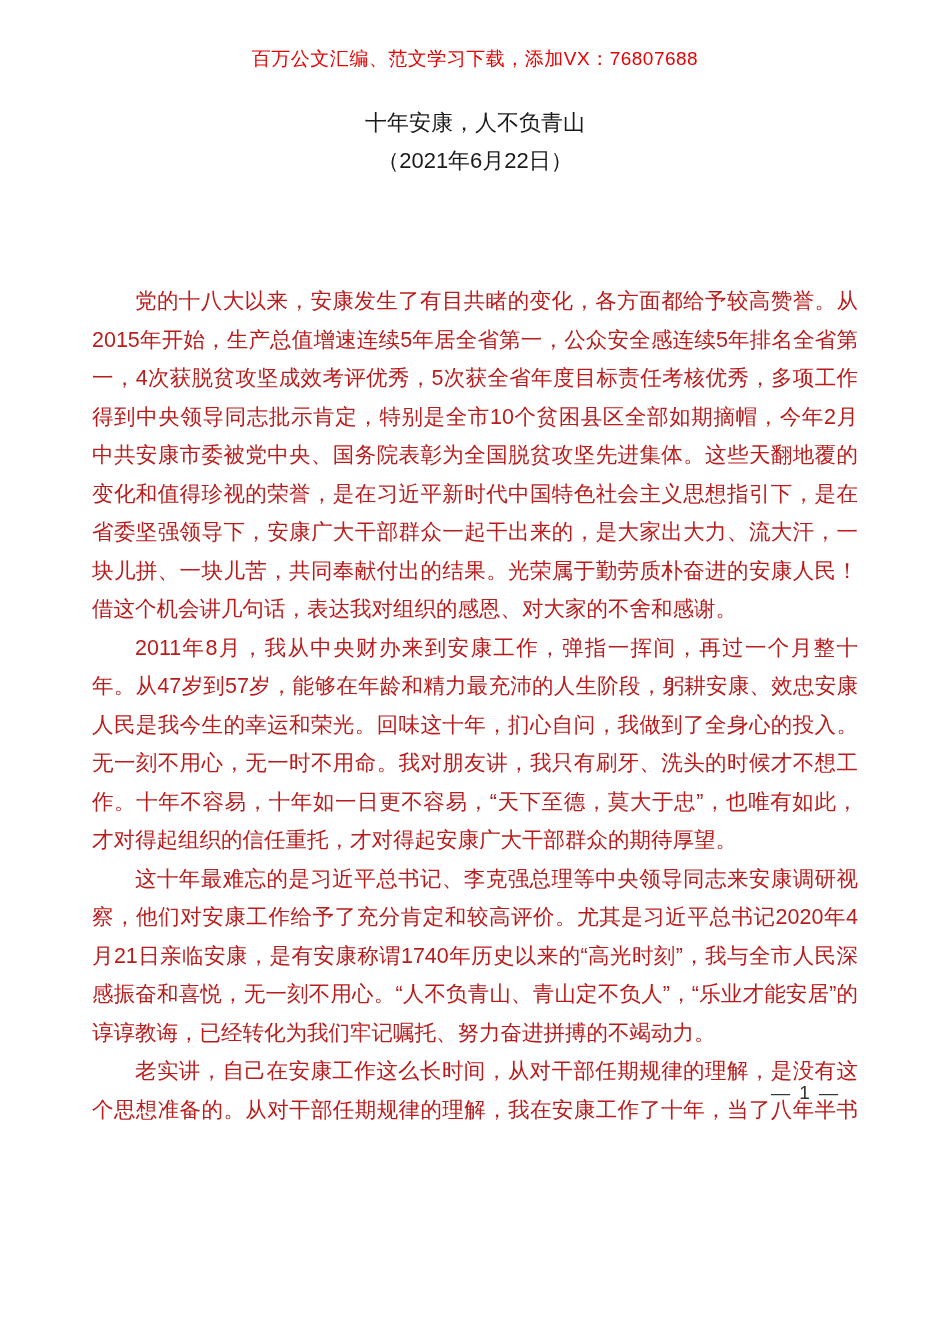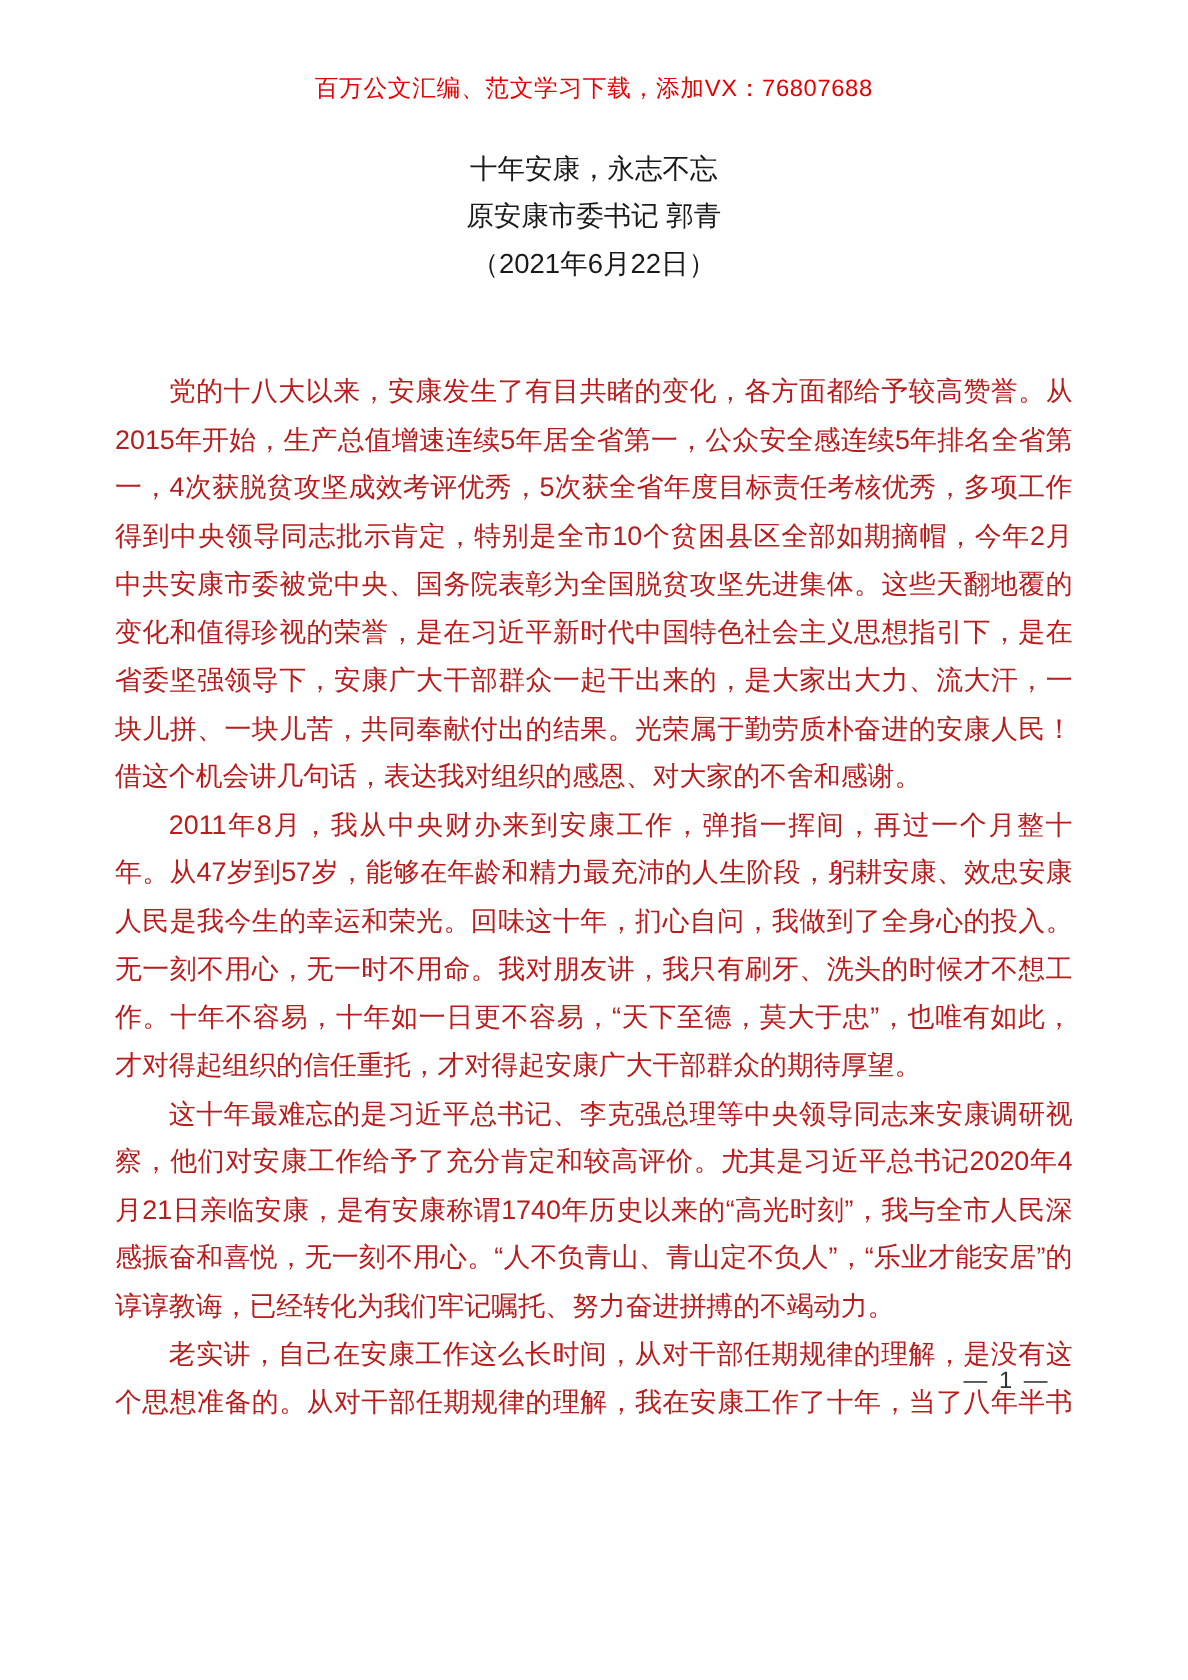--- a/index.html
+++ b/index.html
@@ -4,21 +4,21 @@
 <style>
   * { margin: 0; padding: 0; box-sizing: border-box; }
   html, body {
     background: #ffffff;
     font-family: "Liberation Sans", "DejaVu Sans", sans-serif;
   }
   .page {
     position: relative;
     width: 950px;
     height: 1120px;
-    margin: 16px auto;
+    margin: 4px auto;
     background: #ffffff;
     color: #1a1a1a;
     overflow: hidden;
   }
   .notice {
     position: absolute;
     top: 42px;
     left: 0;
     width: 100%;
     text-align: center;
@@ -61,22 +61,21 @@
   }
 </style>
 </head>
 <body>
 
 <div class="page">
 
   <div class="notice">百万公文汇编、范文学习下载，添加VX：76807688</div>
 
   <div class="title-block">
-    <div>十年安康，永志不忘</div>
-    <div>原安康市委书记 郭青</div>
+    <div>十年安康，人不负青山</div>
     <div>（2021年6月22日）</div>
   </div>
 
   <div class="body-text">
     <p>党的十八大以来，安康发生了有目共睹的变化，各方面都给予较高赞誉。从2015年开始，生产总值增速连续5年居全省第一，公众安全感连续5年排名全省第一，4次获脱贫攻坚成效考评优秀，5次获全省年度目标责任考核优秀，多项工作得到中央领导同志批示肯定，特别是全市10个贫困县区全部如期摘帽，今年2月中共安康市委被党中央、国务院表彰为全国脱贫攻坚先进集体。这些天翻地覆的变化和值得珍视的荣誉，是在习近平新时代中国特色社会主义思想指引下，是在省委坚强领导下，安康广大干部群众一起干出来的，是大家出大力、流大汗，一块儿拼、一块儿苦，共同奉献付出的结果。光荣属于勤劳质朴奋进的安康人民！借这个机会讲几句话，表达我对组织的感恩、对大家的不舍和感谢。</p>
     <p>2011年8月，我从中央财办来到安康工作，弹指一挥间，再过一个月整十年。从47岁到57岁，能够在年龄和精力最充沛的人生阶段，躬耕安康、效忠安康人民是我今生的幸运和荣光。回味这十年，扪心自问，我做到了全身心的投入。无一刻不用心，无一时不用命。我对朋友讲，我只有刷牙、洗头的时候才不想工作。十年不容易，十年如一日更不容易，“天下至德，莫大于忠”，也唯有如此，才对得起组织的信任重托，才对得起安康广大干部群众的期待厚望。</p>
     <p>这十年最难忘的是习近平总书记、李克强总理等中央领导同志来安康调研视察，他们对安康工作给予了充分肯定和较高评价。尤其是习近平总书记2020年4月21日亲临安康，是有安康称谓1740年历史以来的“高光时刻”，我与全市人民深感振奋和喜悦，无一刻不用心。“人不负青山、青山定不负人”，“乐业才能安居”的谆谆教诲，已经转化为我们牢记嘱托、努力奋进拼搏的不竭动力。</p>
     <p>老实讲，自己在安康工作这么长时间，从对干部任期规律的理解，是没有这个思想准备的。从对干部任期规律的理解，我在安康工作了十年，当了八年半书记，成为改革开放以来乃至建国以来在安康担任书记时间最长的人（之</p>
   </div>
 

